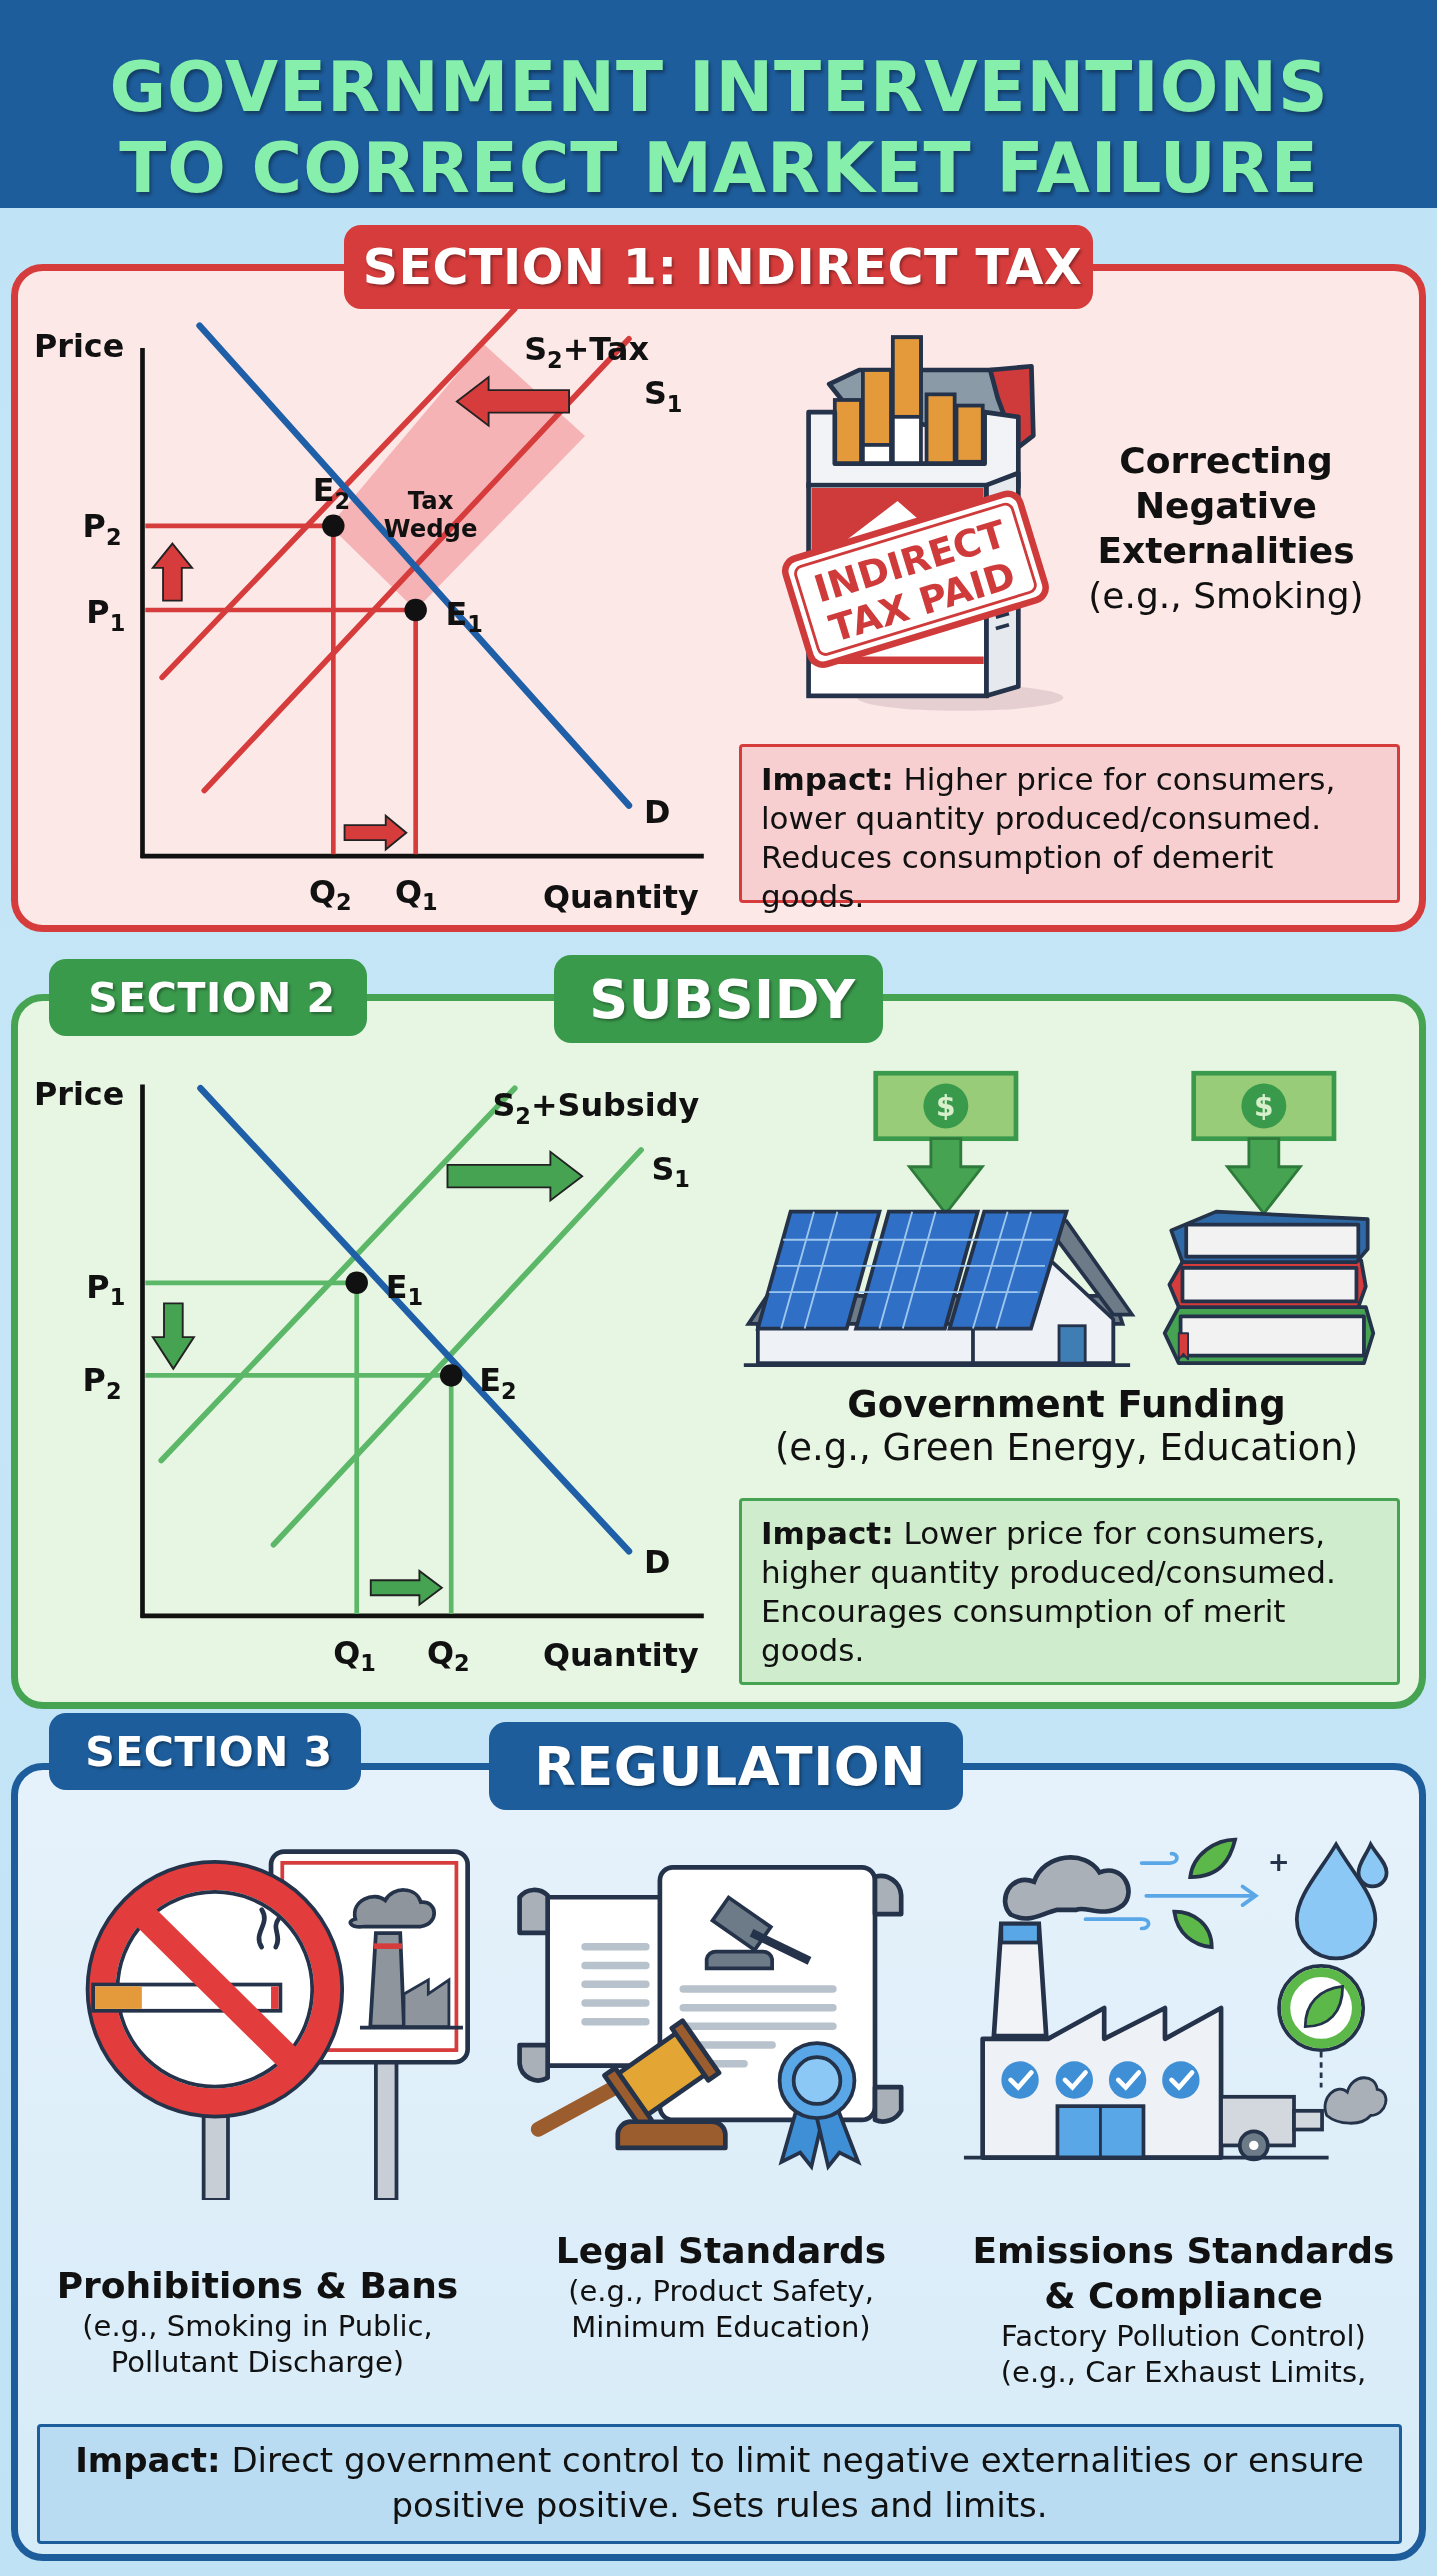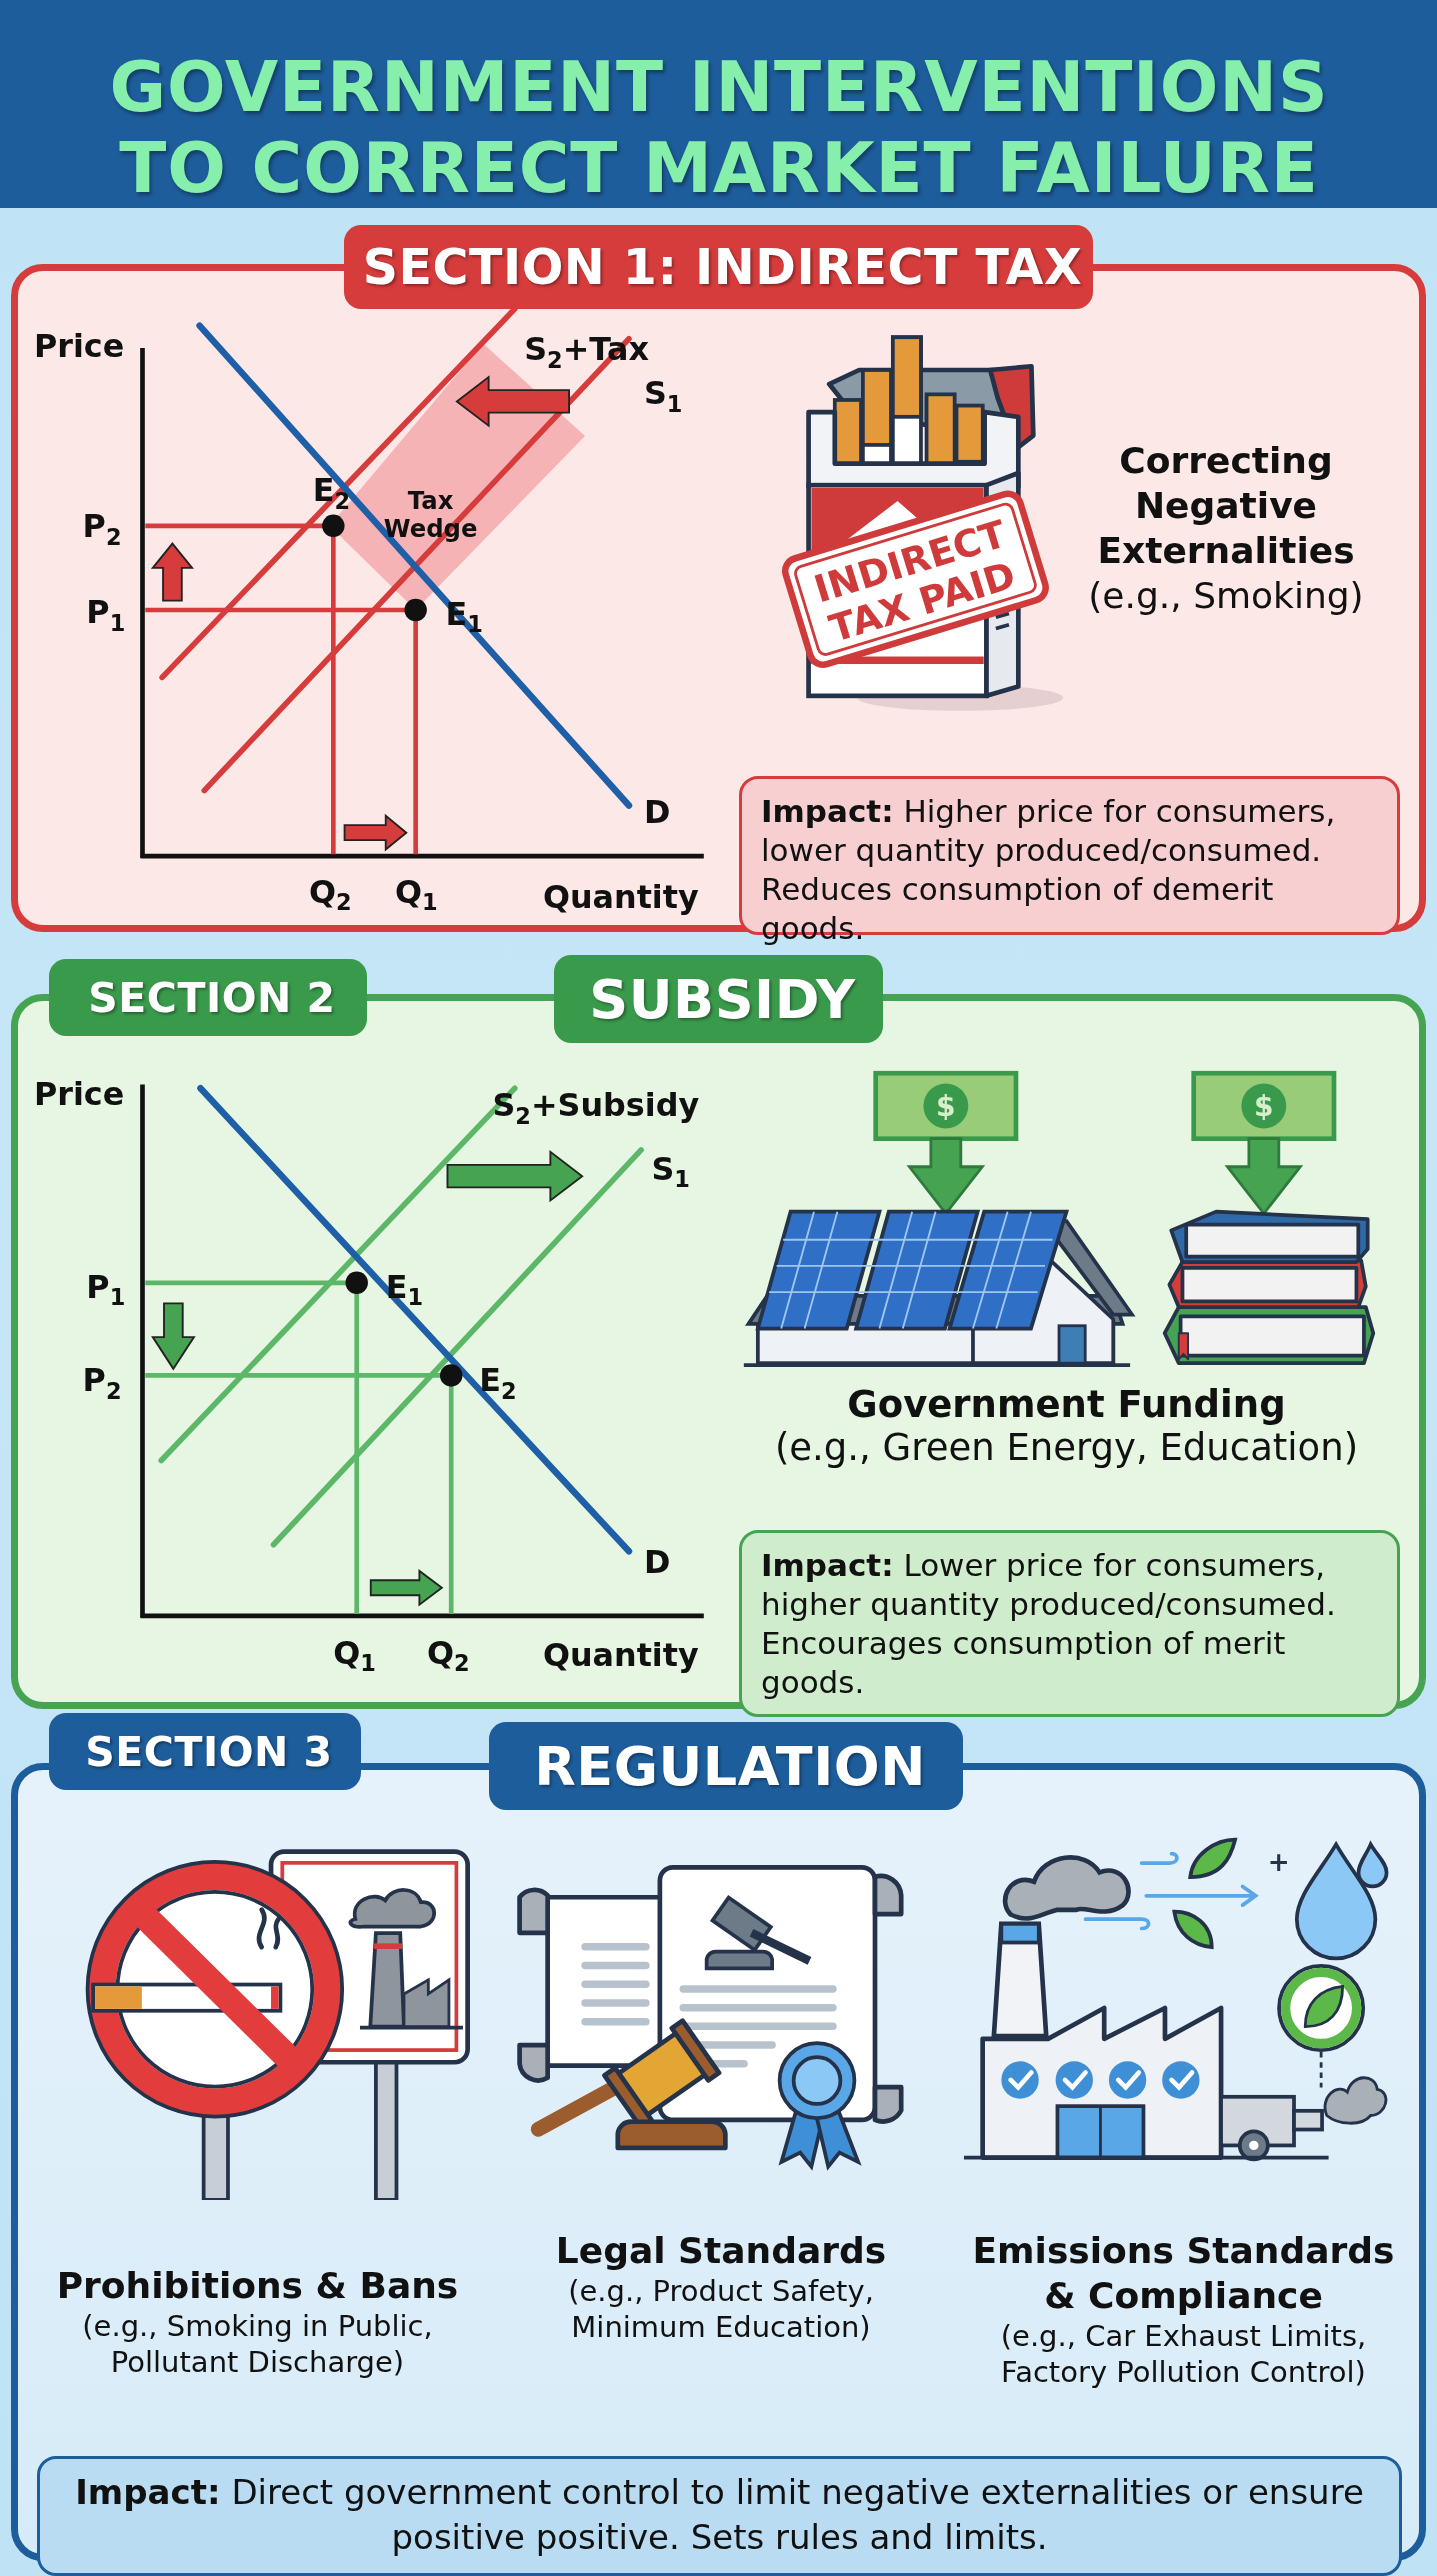--- a/index.html
+++ b/index.html
@@ -43,22 +43,22 @@
 
   .chart { position: absolute; }
   .chart svg { width: 100%; height: 100%; overflow: visible; }
   .chart text { font-family: "DejaVu Sans", sans-serif; fill: #111; }
 
   .caption {
     position: absolute; text-align: center; color: #111;
   }
   .caption .t { font-weight: 700; }
   .impact {
-    position: absolute; border-radius: 19px; border-width: 3.7px; border-style: solid;
-    font-size: 31px; line-height: 39px; padding: 13px 19px; color: #111; margin-top: 32px;
+    position: absolute; border-radius: 4px; border-width: 3.7px; border-style: solid;
+    font-size: 31px; line-height: 39px; padding: 13px 19px; color: #111;
   }
   .impact b { font-weight: 700; }
   .impact-red { left: 739px; top: 744px; width: 661px; height: 159px; background: #f7cfd0; border-color: #d63c3c; }
   .impact-green { left: 739px; top: 1498px; width: 661px; height: 187px; background: #cfeccc; border-color: #45a352; }
   .impact-blue { left: 37px; top: 2424px; width: 1365px; height: 120px; background: #b9dcf2; border-color: #1d5d9b; text-align: center; font-size: 34px; line-height: 45px; padding: 11.2px 19px; }
 
   .illus { position: absolute; }
   .illus svg { width: 100%; height: 100%; }
 
   .reg-caption { position: absolute; text-align: center; }
@@ -430,21 +430,21 @@
       <circle cx="402" cy="185" r="45" fill="#fff" stroke="#24324a" stroke-width="4"></circle>
       <circle cx="402" cy="185" r="38" fill="none" stroke="#5cb848" stroke-width="10"></circle>
       <path d="M385,205 C385,180 400,165 425,162 C425,190 410,205 385,205 Z" fill="#5cb848" stroke="#24324a" stroke-width="3"></path>
       <line x1="402" y1="232" x2="402" y2="270" stroke="#24324a" stroke-width="3" stroke-dasharray="6,5"></line>
     </g>
   </svg>
 </div>
 <div class="reg-caption" style="left:945px; top:2228px; width:477px;">
   <div class="t">Emissions Standards</div>
   <div class="t">&amp; Compliance</div>
+  <div class="s">Factory Pollution Control)</div>
   <div class="s">(e.g., Car Exhaust Limits,</div>
-  <div class="s">Factory Pollution Control)</div>
 </div>
 
 <div class="impact impact-blue">
   <b>Impact:</b>
   <span>Direct government control to limit negative externalities or ensure positive positive. Sets rules and limits.</span>
 </div>
 
 
 </body></html>

